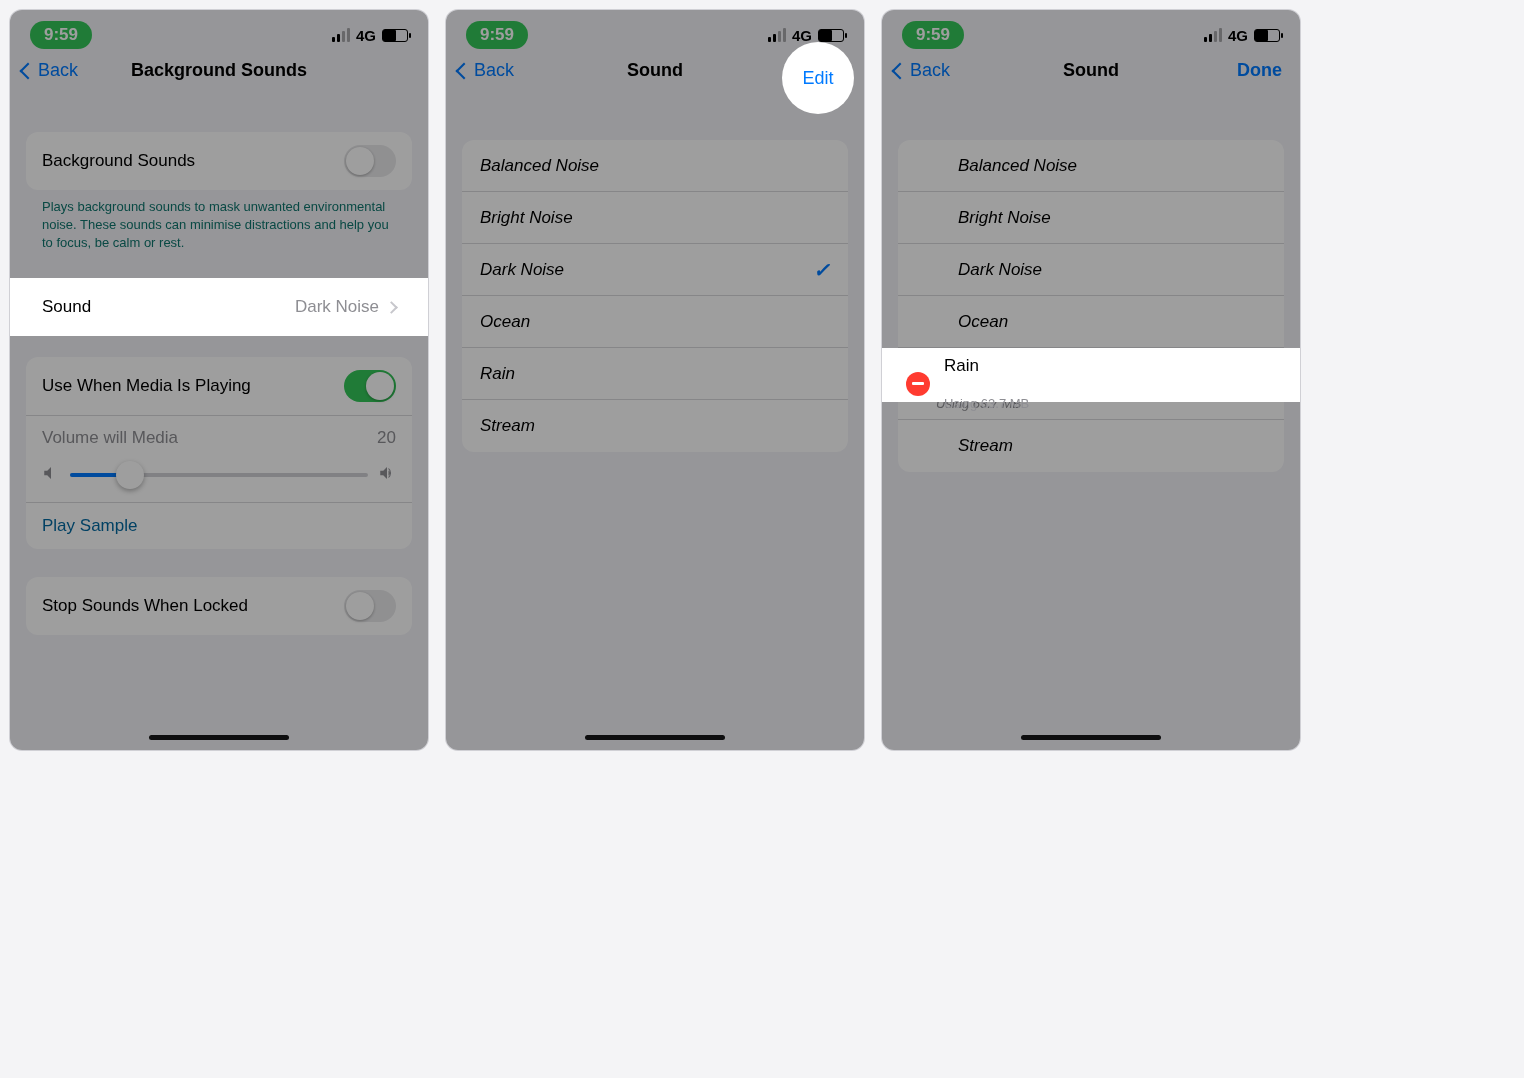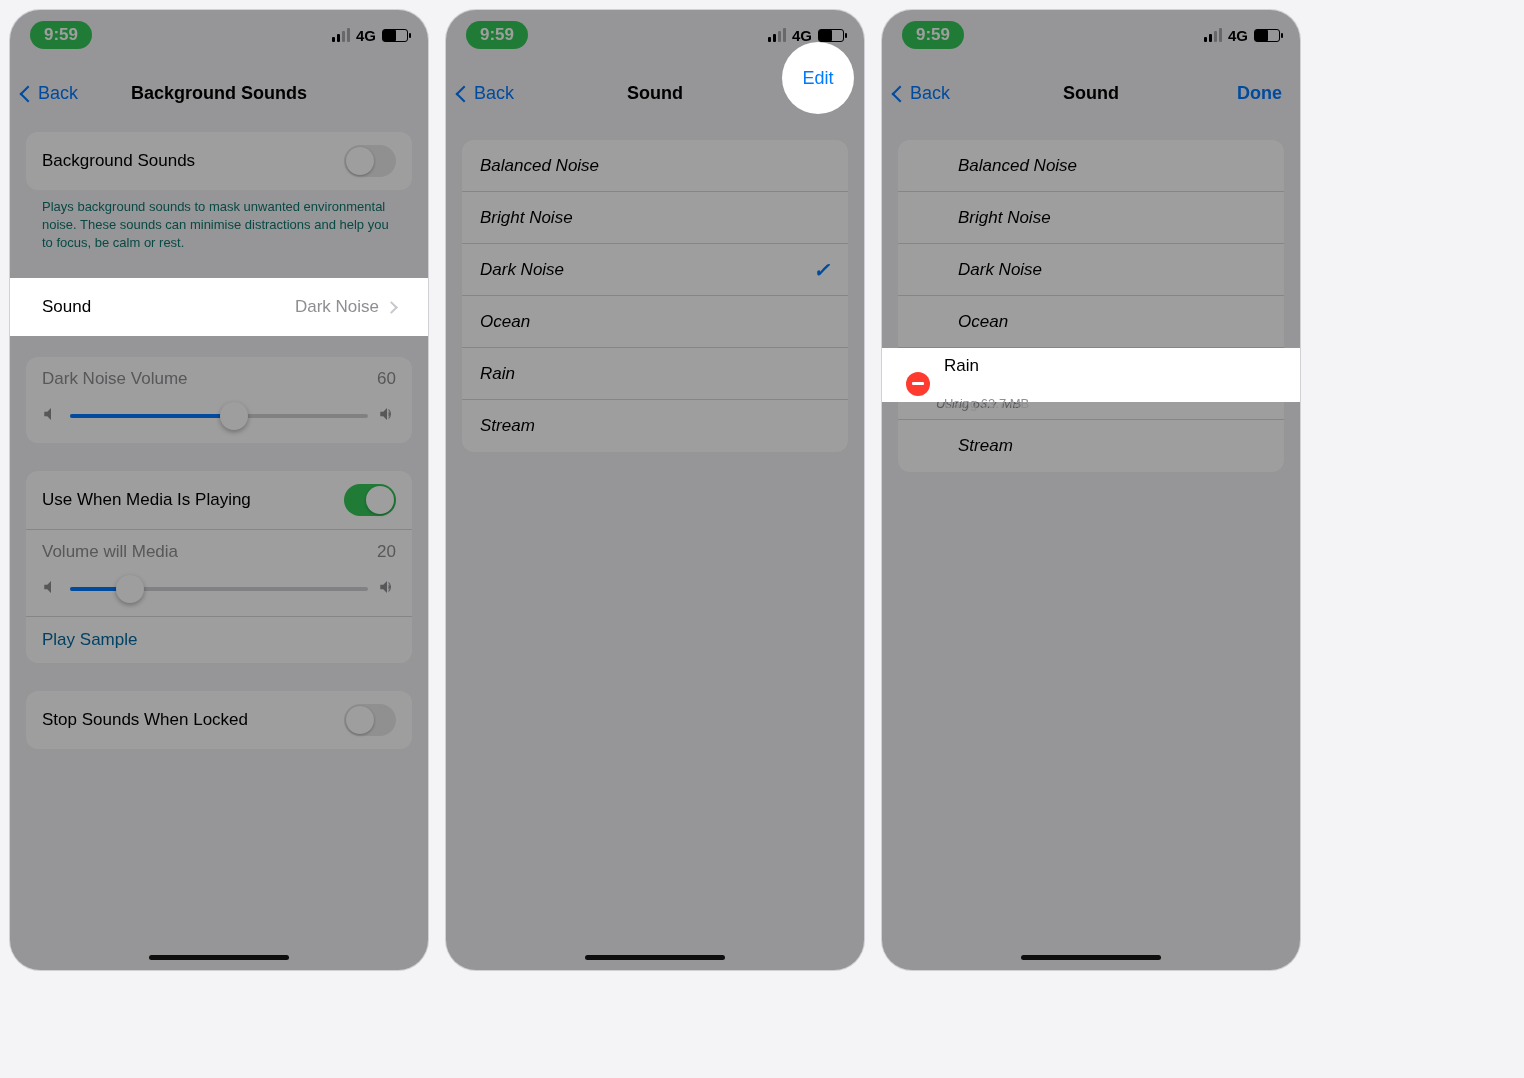--- a/index.html
+++ b/index.html
@@ -1,38 +1,38 @@
 <!DOCTYPE html>
 <html><head>
 <meta charset="utf-8">
 <style>
   * { box-sizing: border-box; margin: 0; padding: 0; font-family: -apple-system, "Helvetica Neue", Arial, sans-serif; }
   body { background:#f4f4f6; display:flex; gap:18px; padding:10px; }
   .phone {
-    width:418px; height:960px; border-radius:30px; background:#f2f2f7;
+    width:418px; height:740px; border-radius:12px; background:#f2f2f7;
     position:relative; overflow:hidden; flex:0 0 418px;
     box-shadow:0 0 0 1px #d0d0d5;
   }
   
   .dim { position:absolute; inset:0; background:rgba(0,0,0,0.38); pointer-events:none; z-index:50; }
   
   .statusbar { height:50px; display:flex; justify-content:space-between; align-items:center; padding:0 20px; font-size:17px; font-weight:600; }
   .time-pill { background:#34c759; color:#fff; border-radius:20px; padding:4px 14px; font-weight:700; }
   .status-right { display:flex; align-items:center; gap:6px; font-size:15px; font-weight:600; }
   .sig { display:flex; align-items:flex-end; gap:2px; }
   .sig span { width:3px; background:#000; border-radius:1px; }
   .sig span:nth-child(1){height:5px}
   .sig span:nth-child(2){height:8px}
   .sig span:nth-child(3){height:11px;opacity:.3}
   .sig span:nth-child(4){height:14px;opacity:.3}
   .batt { width:26px; height:13px; border:1.5px solid #000; border-radius:3px; position:relative; }
   .batt::after{content:"";position:absolute;right:-4px;top:3px;width:2px;height:5px;background:#000;border-radius:1px;}
   .batt i{display:block;height:100%;width:55%;background:#000;border-radius:1px;}
   
-  .navbar { height:44px; display:flex; align-items:flex-end; justify-content:center; position:relative; }
+  .navbar { height:44px; display:flex; align-items:flex-start; justify-content:center; position:relative; }
   .nav-left { position:absolute; left:12px; display:flex; align-items:center; color:#007aff; font-size:18px; }
   .nav-right { position:absolute; right:18px; color:#007aff; font-size:18px; }
   .nav-title { font-size:18px; font-weight:600; }
   .chev { width:12px; height:12px; border-left:2.5px solid #007aff; border-bottom:2.5px solid #007aff; transform:rotate(45deg); margin-right:4px; }
   .content { padding:0 16px; }
   .group { background:#fff; border-radius:12px; margin-top:28px; overflow:hidden; }
   .row { display:flex; align-items:center; justify-content:space-between; padding:13px 16px; min-height:48px; font-size:17px; color:#000; position:relative; }
   .row .val { color:#8e8e93; font-size:17px; display:flex; align-items:center; gap:6px;}
   .disclosure { width:9px; height:9px; border-top:2px solid #c7c7cc; border-right:2px solid #c7c7cc; transform:rotate(45deg); }
   .footer { font-size:13px; color:#0f766e; padding:8px 16px 0; line-height:1.4; }
@@ -110,44 +110,20 @@
     <div class="group">
       <div class="row">
         <span>Sound</span>
         <span class="val">
           <span>Dark Noise</span>
           <span class="disclosure"></span>
         </span>
       </div>
     </div>
 
-    <div class="group">
-      <div class="slider-head">
-        <span>Dark Noise Volume</span>
-        <span>60</span>
-      </div>
-      <div class="slider-row">
-        <div class="slider">
-          <span class="spk">
-            <svg viewBox="0 0 24 24" fill="#8e8e93">
-                <path d="M3 9v6h4l5 5V4L7 9H3z"></path>
-              </svg>
-          </span>
-          <div class="track">
-              <div class="fill" id="fill1" style="width: 55%;"></div>
-              <div class="thumb" id="thumb1" style="left: 55%;"></div>
-            </div>
-          <span class="spk">
-            <svg viewBox="0 0 24 24" fill="#8e8e93">
-                <path d="M3 9v6h4l5 5V4L7 9H3zm13 3a4 4 0 0 0-2-3.5v7A4 4 0 0 0 16 12zm-2-7v2a7 7 0 0 1 0 10v2a9 9 0 0 0 0-14z"></path>
-              </svg>
-          </span>
-        </div>
-      </div>
-    </div>
 
     <div class="group">
       <div class="row">
         <span>Use When Media Is Playing</span>
         <span class="toggle on">
             <span class="knob"></span>
           </span>
       </div>
       <div class="slider-head" style="border-top:0.5px solid #d8d8dc;">
         <span>Volume will Media</span>

